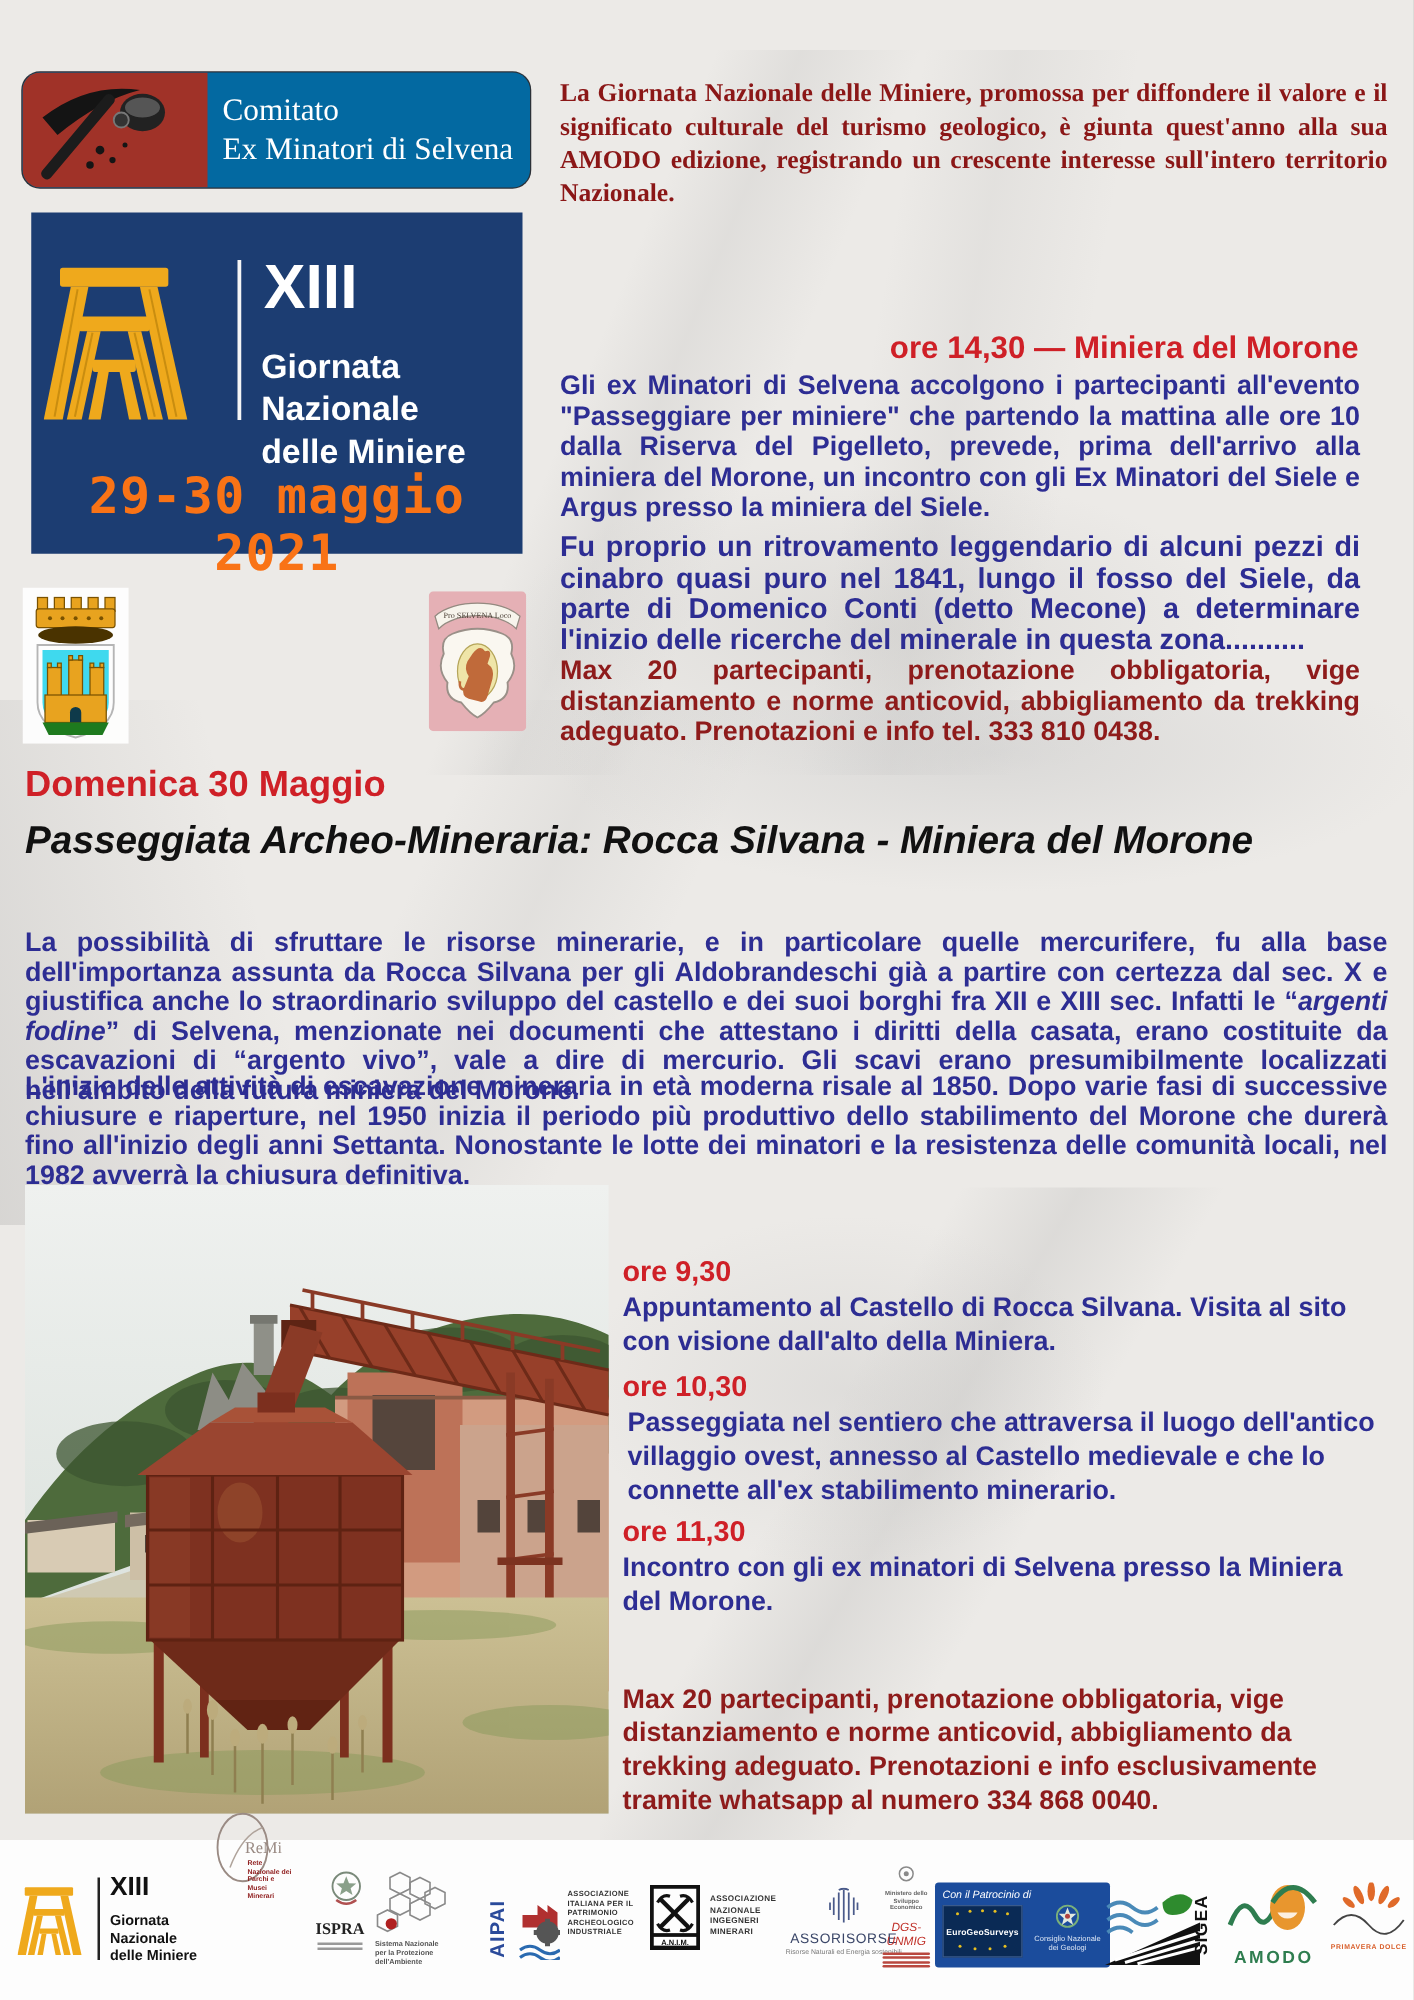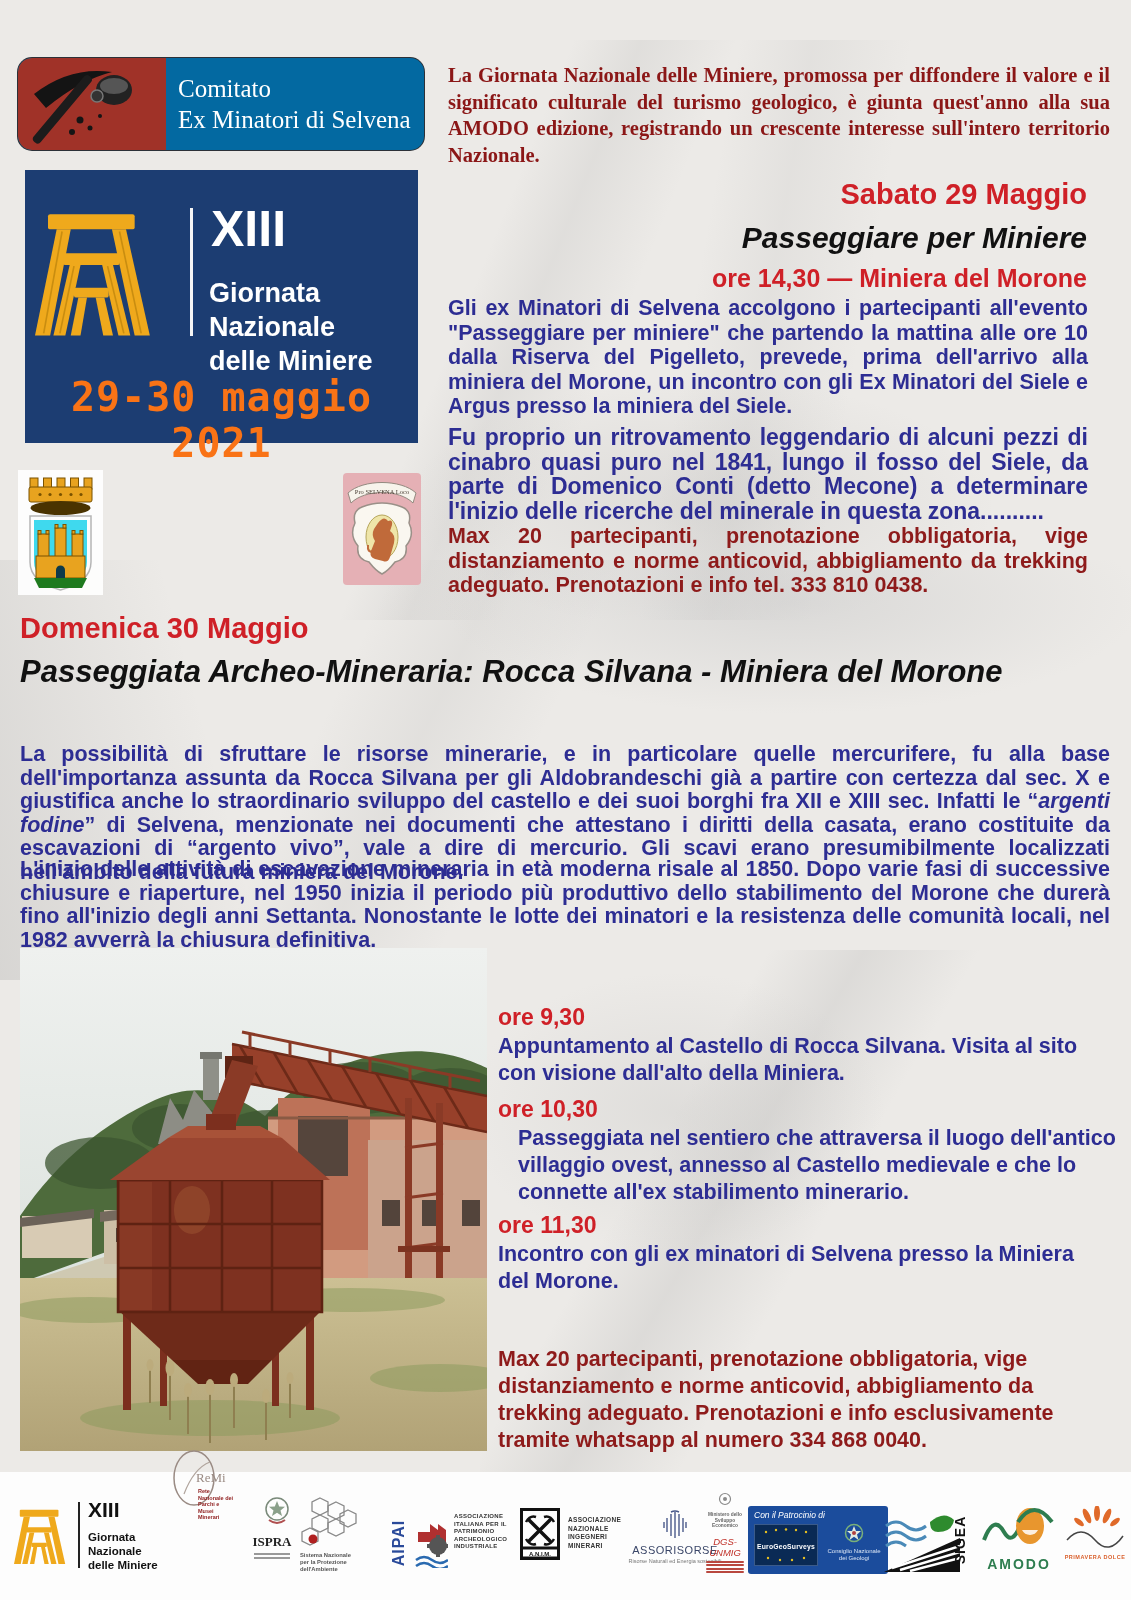--- a/index.html
+++ b/index.html
@@ -139,22 +139,20 @@
   <svg class="abs" style="left:343px;top:473px;" width="78" height="112" viewBox="0 0 78 112">
     <rect width="78" height="112" rx="4" fill="#e5b0b5"></rect>
     <path d="M5,20 C20,6 58,6 73,20 L70,30 C56,16 22,16 8,30 Z" fill="#f7f4ec" stroke="#938a80" stroke-width="1"></path>
     <text x="39" y="21" font-size="6.5" text-anchor="middle" fill="#4a3e34" font-family="Liberation Serif,serif">Pro SELVENA Loco</text>
     <path d="M19,34 Q39,26 59,34 Q69,38 66,50 Q72,62 63,73 Q65,86 52,89 Q45,98 39,101 Q33,98 26,89 Q13,86 15,73 Q6,62 12,50 Q9,38 19,34 Z" fill="#faf7f0" stroke="#9a9088" stroke-width="1.5"></path>
     <ellipse cx="39" cy="64" rx="16" ry="22" fill="#efe5a8" stroke="#b5a55a" stroke-width="1"></ellipse>
     <path d="M35,50 q6,-8 10,-2 q5,-2 4,4 l-2,6 q6,4 4,12 l-4,14 q-2,6 -7,4 l-8,-2 q-6,-2 -4,-8 l4,-10 q-4,-6 -1,-12 z" fill="#c06a3a"></path>
     <path d="M30,78 q-6,2 -5,-6" stroke="#c06a3a" stroke-width="2" fill="none"></path>
   </svg>
 
-  <div class="abs t-red-head right" style="left:448px;top:178px;width:639px;font-size:29px;">Sabato 29 Maggio</div>
-  <div class="abs t-black-it right" style="left:448px;top:221px;width:639px;font-size:30px;">Passeggiare per Miniere</div>
   <div class="abs t-red-head right" style="left:448px;top:264px;width:639px;font-size:25px;">ore 14,30 — Miniera del Morone</div>
   <div class="abs t-blue just" style="left:448px;top:296px;width:640px;font-size:21.5px;line-height:24.5px;">Gli ex Minatori di Selvena accolgono i partecipanti all'evento "Passeggiare per miniere" che partendo la mattina alle ore 10 dalla Riserva del Pigelleto, prevede, prima dell'arrivo alla miniera del Morone, un incontro con gli Ex Minatori del Siele e Argus presso la miniera del Siele.</div>
   <div class="abs t-blue just" style="left:448px;top:425px;width:640px;font-size:23px;line-height:24.5px;">Fu proprio un ritrovamento leggendario di alcuni pezzi di cinabro quasi puro nel 1841, lungo il fosso del Siele, da parte di Domenico Conti (detto Mecone) a determinare l'inizio delle ricerche del minerale in questa zona..........</div>
   <div class="abs t-darkred just" style="left:448px;top:524px;width:640px;font-size:21.5px;line-height:24.5px;">Max 20 partecipanti, prenotazione obbligatoria, vige distanziamento e norme anticovid, abbigliamento da trekking adeguato. Prenotazioni e info tel. 333 810 0438.</div>
 
   <div class="abs t-red-head" style="left:20px;top:612px;font-size:29px;">Domenica 30 Maggio</div>
   <div class="abs t-black-it" style="left:20px;top:654px;width:1095px;font-size:31px;">Passeggiata Archeo-Mineraria: Rocca Silvana - Miniera del Morone</div>
   <div class="abs t-blue just" style="left:20px;top:703px;width:1090px;font-size:21.5px;line-height:23.5px;margin-top:40px;">
     <span>La possibilità di sfruttare le risorse minerarie, e in particolare quelle mercurifere, fu alla base dell'importanza assunta da Rocca Silvana per gli Aldobrandeschi già a partire con certezza dal sec. X e giustifica anche lo straordinario sviluppo del castello e dei suoi borghi fra XII e XIII sec. Infatti le “</span><span style="font-style:italic">argenti fodine</span><span>” di Selvena, menzionate nei documenti che attestano i diritti della casata, erano costituite da escavazioni di “argento vivo”, vale a dire di mercurio. Gli scavi erano presumibilmente localizzati nell'ambito della futura miniera del Morone.</span>
   </div>
@@ -272,21 +270,21 @@
       <ellipse cx="214" cy="432" rx="4" ry="7"></ellipse>
         <ellipse cx="246" cy="448" rx="4" ry="7"></ellipse>
         <ellipse cx="130" cy="417" rx="3.5" ry="6"></ellipse>
         <ellipse cx="270" cy="430" rx="3.5" ry="6"></ellipse>
     </g>
   </svg>
 
   <div class="abs sched-time" style="left:498px;top:1004px;text-align:right;">ore 9,30</div>
   <div class="abs sched-text" style="left:498px;top:1033px;width:600px;">Appuntamento al Castello di Rocca Silvana. Visita al sito con visione dall'alto della Miniera.</div>
   <div class="abs sched-time" style="left:498px;top:1096px;">ore 10,30</div>
-  <div class="abs sched-text" style="left:518px;top:1125px;width:600px;">Passeggiata nel sentiero che attraversa il luogo dell'antico villaggio ovest, annesso al Castello medievale e che lo connette all'ex stabilimento minerario.</div>
+  <div class="abs sched-text" style="left:502px;top:1125px;width:600px;">Passeggiata nel sentiero che attraversa il luogo dell'antico villaggio ovest, annesso al Castello medievale e che lo connette all'ex stabilimento minerario.</div>
   <div class="abs sched-time" style="left:498px;top:1212px;">ore 11,30</div>
   <div class="abs sched-text" style="left:498px;top:1241px;width:600px;">Incontro con gli ex minatori di Selvena presso la Miniera del Morone.</div>
   <div class="abs t-darkred" style="left:498px;top:1346px;width:600px;font-size:21.5px;line-height:27px;">Max 20 partecipanti, prenotazione obbligatoria, vige distanziamento e norme anticovid, abbigliamento da trekking adeguato. Prenotazioni e info esclusivamente tramite whatsapp al numero 334 868 0040.</div>
 
   <div class="abs footer-strip" style="left:0;top:1472px;width:1131px;height:128px;"></div>
 
   <div class="abs" style="left:14px;top:1496px;width:158px;height:80px;">
     <svg class="abs" style="left:0;top:4px;" width="58" height="70" viewBox="0 0 120 128">
       <g fill="#efa91c">
         <rect x="12" y="12" width="80" height="14" rx="2"></rect>

